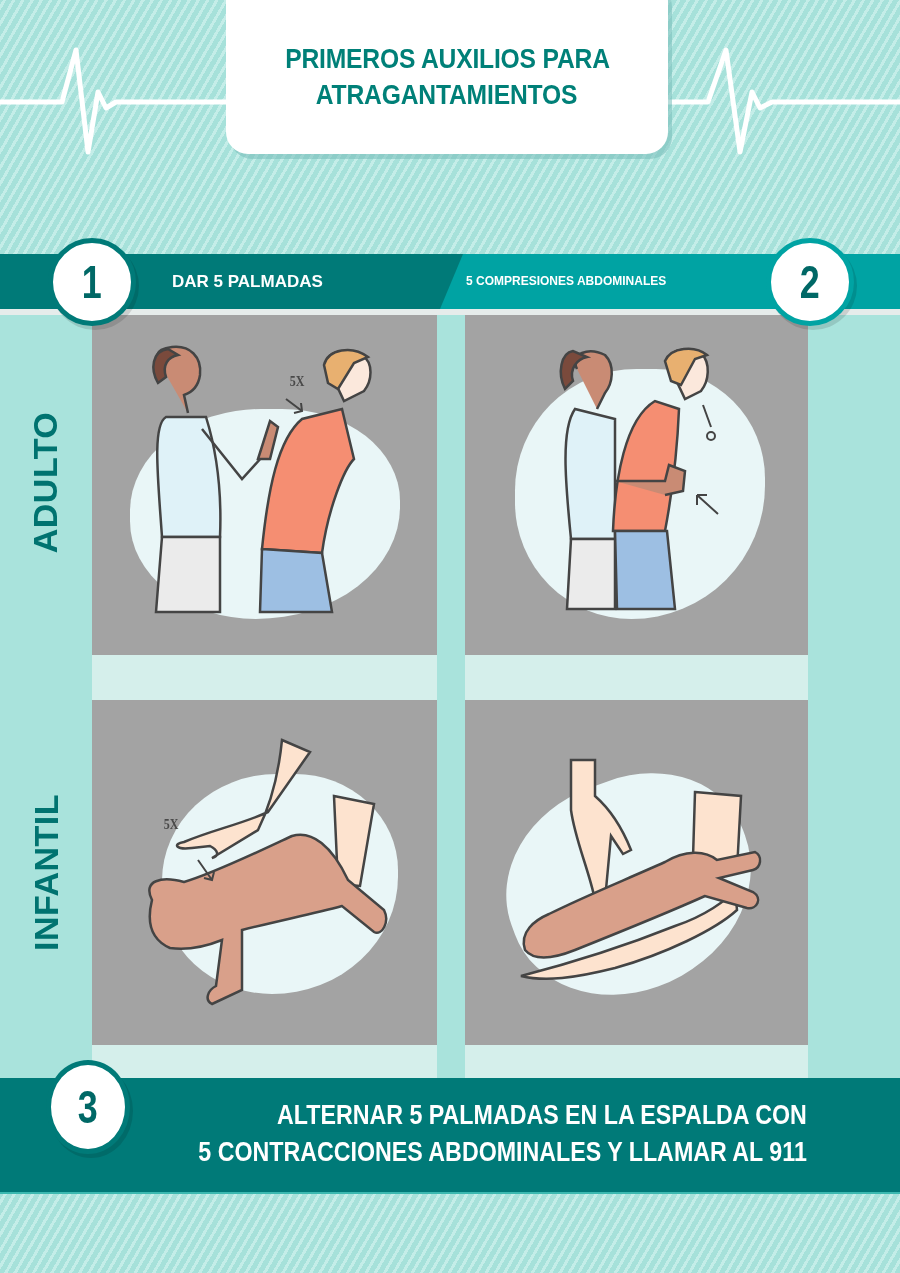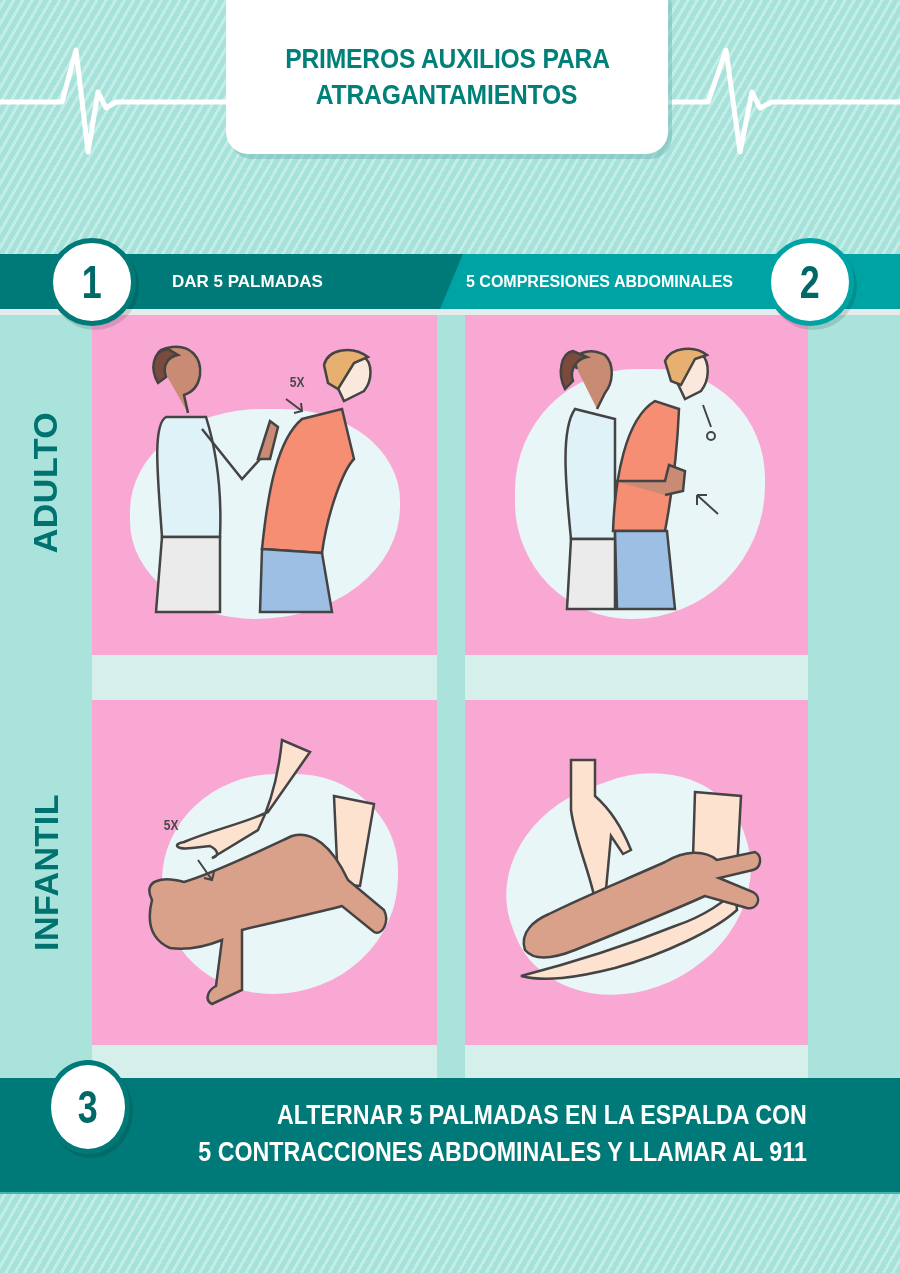--- a/index.html
+++ b/index.html
@@ -18,21 +18,21 @@
     clip-path:polygon(23px 0,100% 0,100% 100%,0 100%);}
   .band-shadow{position:absolute;left:0;top:309px;width:900px;height:6px;background:#e6eceb;}
   .step-label{position:absolute;top:254px;height:55px;line-height:55px;color:#fff;font-weight:bold;font-size:17px;}
   .circle{position:absolute;width:78px;height:78px;border-radius:50%;background:#fff;border:5px solid #007a78;
     display:flex;align-items:center;justify-content:center;color:#006866;font-weight:bold;font-size:46px;box-sizing:content-box;
     box-shadow:3px 4px 0 rgba(0,0,0,0.12);}
   .circle span{transform:scaleX(0.78);display:inline-block;}
   .circle.c2{border-color:#00a3a3;}
   .side{position:absolute;background:#a9e3dc;}
   .gapband{position:absolute;background:#d5efeb;}
-  .panel{position:absolute;background:#f9a8d4;overflow:hidden;}
+  .panel{position:absolute;background:#a3a3a3;overflow:hidden;font-family:Liberation Serif, serif;}
   .row-label{position:absolute;left:0;width:92px;display:flex;align-items:center;justify-content:center;}
   .row-label span{display:inline-block;transform:rotate(-90deg);color:#007370;font-weight:bold;font-size:34px;white-space:nowrap;letter-spacing:0.5px;}
   .footer{position:absolute;left:0;top:1078px;width:900px;height:114px;background:#007a78;border-bottom:2px solid #3bb8b0;}
   .footer-text{position:absolute;left:100px;right:40px;top:1097px;text-align:right;color:#fff;font-weight:bold;font-size:27px;line-height:37px;}
   .footer-text div{transform:scaleX(0.86);}
   .blob{position:absolute;background:#e9f6f7;border-radius:50% 45% 55% 48%;}
   .fivex{position:absolute;color:#4a4a4a;font-size:15px;font-weight:bold;transform:scaleX(0.8);}
 </style>
 </head>
 <body>
@@ -125,21 +125,21 @@
     <path d="M230,92 L276,96 L272,170 L228,158 Z" fill="#fde3cf" stroke="#444" stroke-width="2.5"></path>
     <path d="M56,276 C110,262 160,246 210,226 C240,216 262,200 270,190 L272,210 C250,230 200,254 150,268 C110,278 80,282 56,276 Z" fill="#fde3cf" stroke="#444" stroke-width="2.5"></path>
     <path d="M60,250 C54,232 70,220 84,214 C120,196 160,180 200,162 C220,150 240,150 252,160 L290,152 C298,156 296,168 288,170 L254,178 L288,192 C298,198 292,210 282,208 L240,196 C200,214 150,234 110,250 C90,258 70,262 60,250 Z" fill="#d9a08a" stroke="#444" stroke-width="2.5"></path>
   </svg>
 </div>
 
 <div class="band"></div>
 <div class="band-right"></div>
 <div class="band-shadow"></div>
 <div class="step-label" style="left:172px;">DAR 5 PALMADAS</div>
-<div class="step-label" style="left:466px;font-size:16px;">5 COMPRESIONES ABDOMINALES</div>
+<div class="step-label" style="left:466px;font-size:12px;">5 COMPRESIONES ABDOMINALES</div>
 
 <div class="circle" style="left:48px;top:238px;">
   <span>1</span>
 </div>
 <div class="circle c2" style="left:766px;top:238px;">
   <span>2</span>
 </div>
 
 <div class="footer"></div>
 <div class="circle" style="left:46px;top:1060px;width:74px;height:84px;border-radius:50%;">

